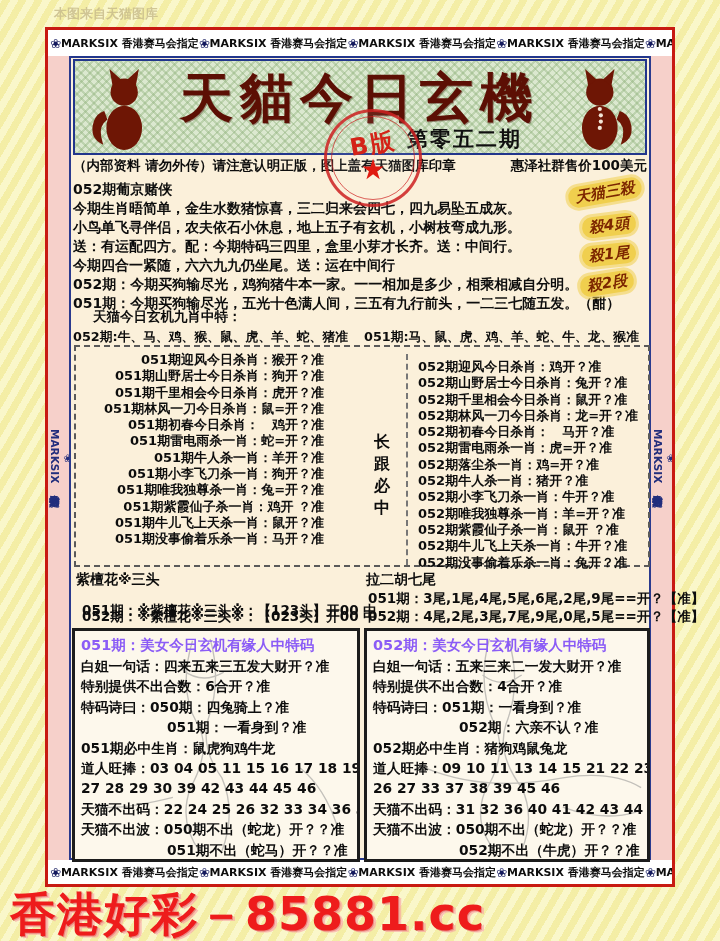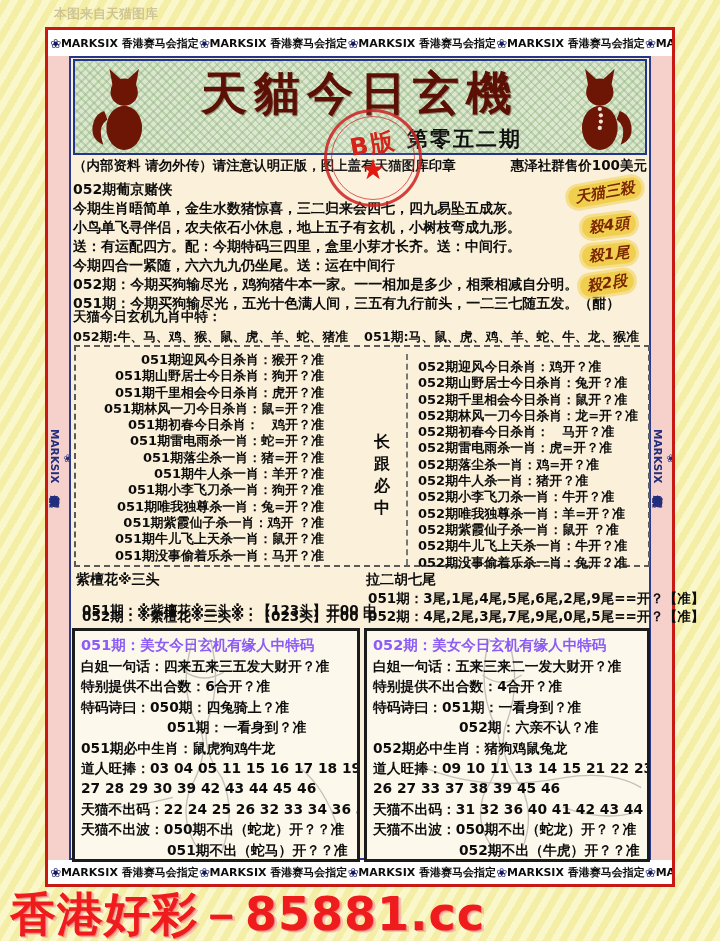--- a/index.html
+++ b/index.html
@@ -24,21 +24,21 @@
   .vstrip.right{right:0;border-left:2px solid #2a3a8e;}
   .vtext{writing-mode:vertical-rl;text-orientation:mixed;height:100%;display:flex;flex-direction:column;
     align-items:center;justify-content:space-around;margin:0 auto;white-space:nowrap;}
   
   .masthead{position:absolute;left:25px;top:29px;width:574px;height:96px;box-sizing:border-box;
     border:2px solid #22368c;
     background-color:#dbe8cf;
     background-image:repeating-linear-gradient(45deg, rgba(140,175,120,.38) 0 2px, transparent 2px 6px),
                      repeating-linear-gradient(135deg, rgba(140,175,120,.38) 0 2px, transparent 2px 6px);}
   .main-title{position:absolute;left:70px;right:70px;top:2px;text-align:center;
-    font-family:"DejaVu Serif",serif;font-weight:800;font-size:46px;letter-spacing:7px;color:#5c0f04;
+    font-family:"DejaVu Serif",serif;font-weight:800;font-size:53px;letter-spacing:7px;color:#5c0f04;
     text-shadow:1px 1px 0 rgba(60,10,0,.4);white-space:nowrap;}
   .issue{position:absolute;left:332px;top:64px;font-size:21px;font-weight:800;color:#101010;letter-spacing:2px;}
   .cat{position:absolute;top:6px;width:66px;height:84px;}
   .cat.leftcat{left:12px;}
   .cat.rightcat{right:8px;transform:scaleX(-1);}
   
   .stamp{position:absolute;left:276px;top:79px;width:92px;height:92px;border:3px solid rgba(205,32,32,.85);
     border-radius:50%;z-index:6;background:rgba(255,255,255,.08);}
   .stamp .inner{position:absolute;inset:4px;border:1px solid rgba(205,32,32,.7);border-radius:50%;}
   .stamp .ed{position:absolute;left:0;right:0;top:16px;text-align:center;font-size:24px;font-weight:800;
@@ -48,21 +48,21 @@
   .notice{position:absolute;left:25px;top:127px;width:574px;display:flex;justify-content:space-between;
     font-size:13.5px;font-weight:800;color:#0d0d0d;white-space:nowrap;align-items:center;}
   
   .poem{position:absolute;left:25px;top:150px;width:545px;font-size:14px;font-weight:800;color:#0d0d0d;line-height:19px;}
   .poem .ln{white-space:nowrap;}
   
   .badge{position:absolute;background:#f0cf4e;color:#7c2600;font-weight:800;font-style:italic;
     font-size:15px;padding:1px 7px;border-radius:10px;box-shadow:0 0 0 3px rgba(240,207,78,.55);white-space:nowrap;}
   
   .nine{position:absolute;left:25px;top:278px;width:576px;font-weight:800;color:#0d0d0d;}
-  .nine .h{font-size:13.5px;}
+  .nine .h{font-size:13.5px;margin-left:20px;}
   .nine .row{display:flex;gap:16px;font-size:12.8px;white-space:nowrap;margin-top:3px;}
   
   .killbox{position:absolute;left:26px;top:315px;width:576px;height:222px;box-sizing:border-box;
     border:2px dashed #5a5a5a;}
   .kill-col{position:absolute;top:5px;font-size:13px;font-weight:800;color:#0d0d0d;line-height:16.3px;white-space:nowrap;}
   .kill-col.lft{left:28px;text-align:right;}
   .kill-col.rgt{left:330px;padding-left:10px;border-left:2px dashed #777;top:7px;bottom:0;padding-top:5px;}
   .kill-mid{position:absolute;left:298px;top:84px;display:flex;flex-direction:column;
     font-size:16px;font-weight:800;color:#0d0d0d;line-height:22px;text-align:center;}
   
@@ -196,21 +196,20 @@
   </div>
 
   <div class="killbox">
     <div class="kill-col lft">
       <div>051期迎风今日杀肖：猴开？准</div>
       <div>051期山野居士今日杀肖：狗开？准</div>
       <div>051期千里相会今日杀肖：虎开？准</div>
       <div>051期林风一刀今日杀肖：鼠=开？准</div>
       <div>051期初春今日杀肖：　鸡开？准</div>
       <div>051期雷电雨杀一肖：蛇=开？准</div>
-      <div>051期落尘杀一肖：猪=开？准</div>
       <div>051期牛人杀一肖：羊开？准</div>
       <div>051期小李飞刀杀一肖：狗开？准</div>
       <div>051期唯我独尊杀一肖：兔=开？准</div>
       <div>051期紫霞仙子杀一肖：鸡开 ？准</div>
       <div>051期牛儿飞上天杀一肖：鼠开？准</div>
       <div>051期没事偷着乐杀一肖：马开？准</div>
     </div>
     <div class="kill-mid">
       <span>长</span>
       <span>跟</span>

